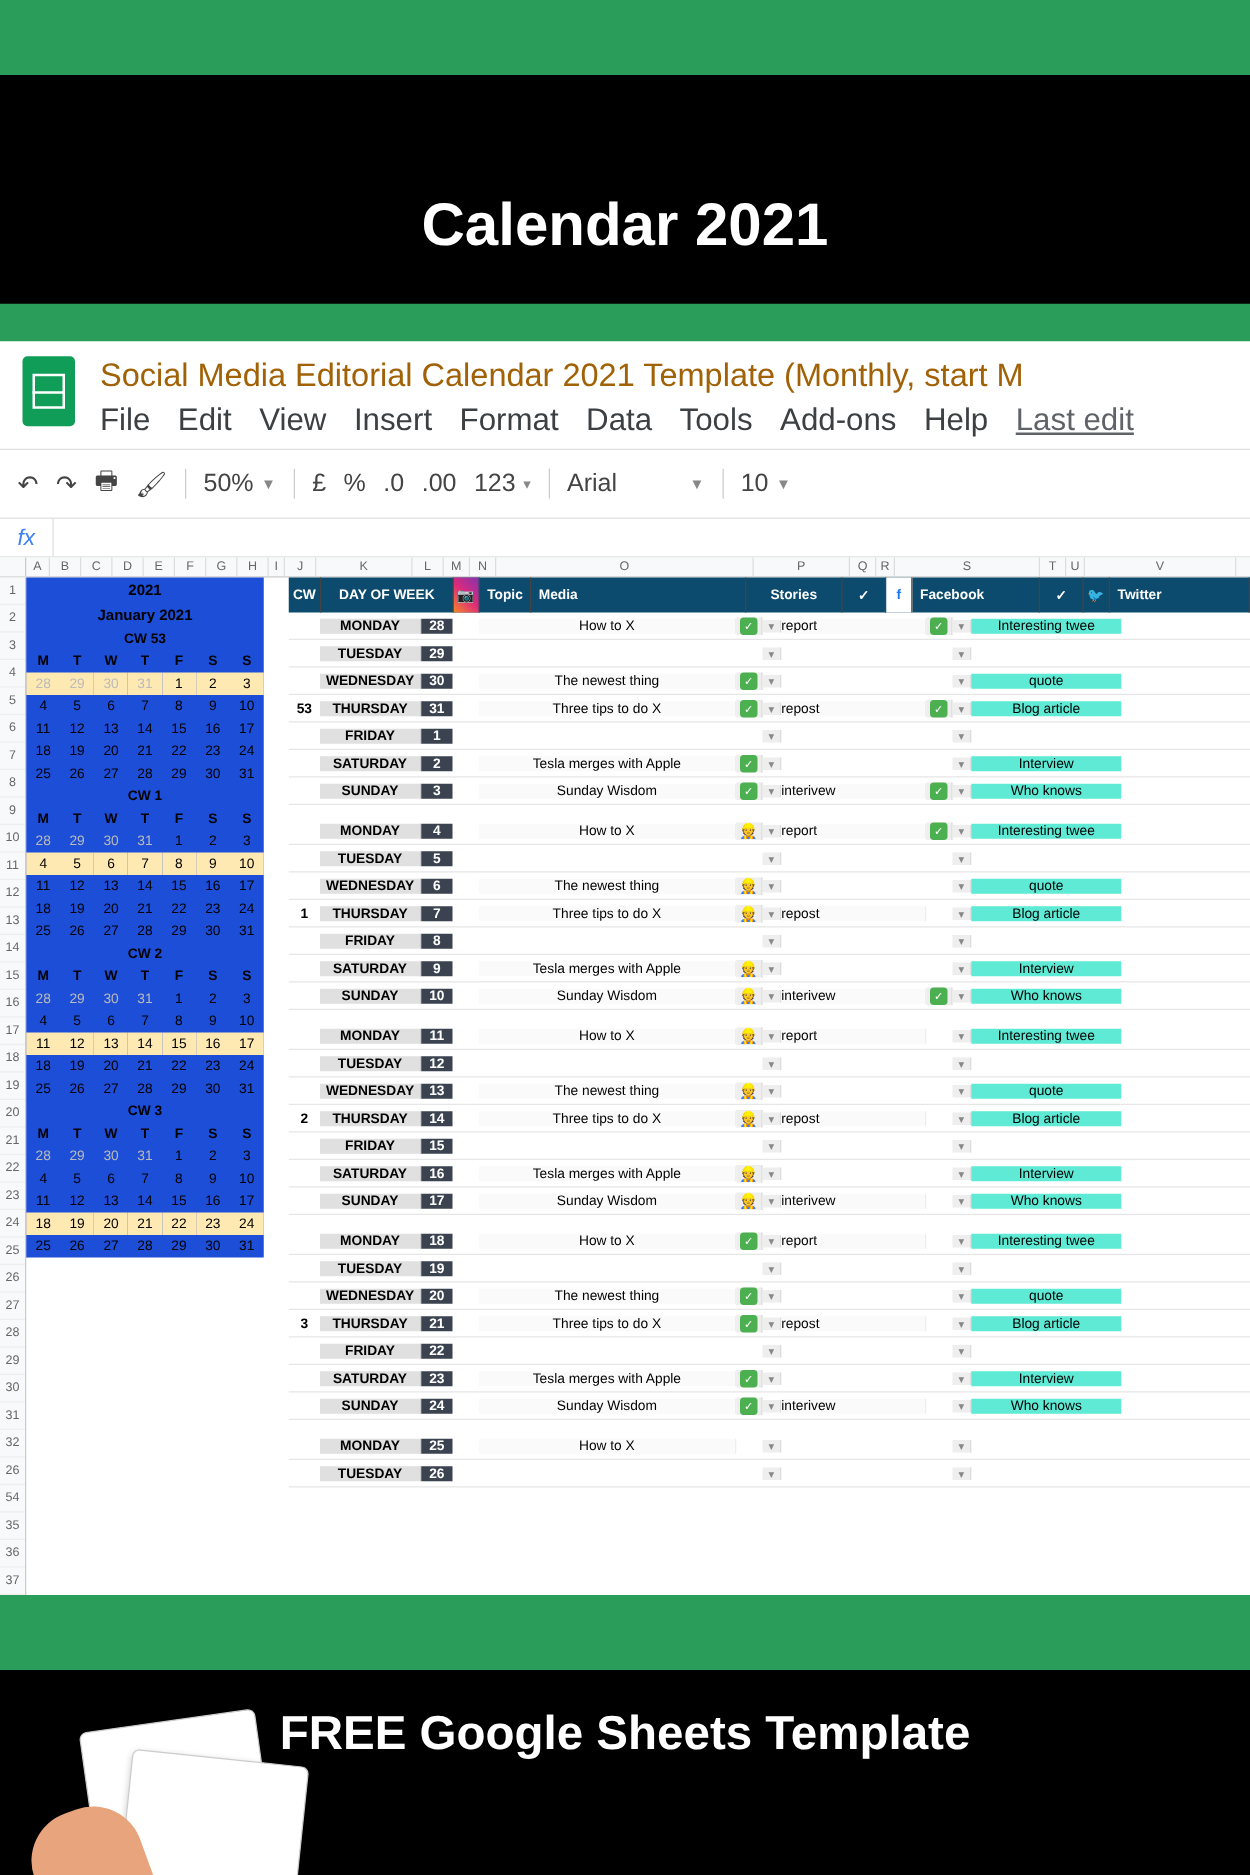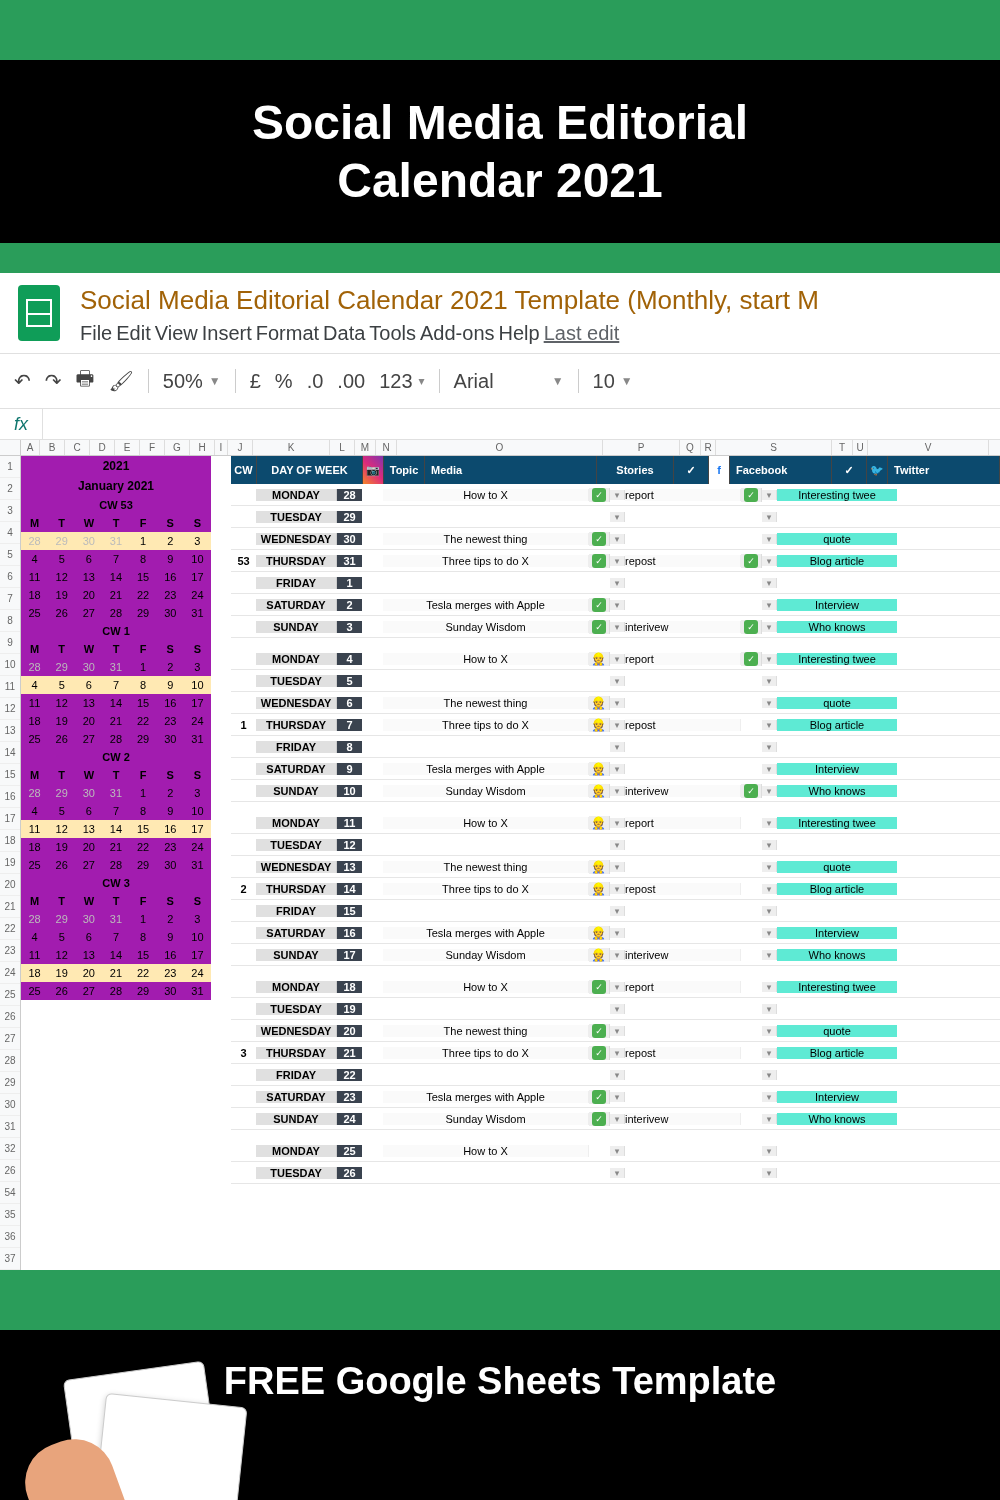--- a/index.html
+++ b/index.html
@@ -6,38 +6,38 @@
 .banner-top{background:#000;color:#fff;text-align:center;font-weight:900;font-size:48px;line-height:1.2;padding:34px 20px;margin-top:30px}
 .banner-bottom{background:#000;color:#fff;text-align:center;font-weight:900;font-size:38px;padding:30px 20px;margin-top:30px;height:120px}
 .gap{height:30px}
 .app{background:#fff}
 .titlebar{display:flex;align-items:flex-start;padding:12px 0 0 18px}
 .sheets-logo{width:42px;height:56px;background:#0f9d58;border-radius:4px;position:relative;margin-right:20px;flex-shrink:0}
 .sheets-logo:before{content:"";position:absolute;left:8px;top:14px;right:8px;bottom:14px;border:2px solid #fff}
 .sheets-logo:after{content:"";position:absolute;left:8px;right:8px;top:50%;height:2px;background:#fff}
 .title-area{flex:1;overflow:hidden}
 .doc-title{font-size:26px;color:#a16207;white-space:nowrap;overflow:hidden;margin-bottom:6px}
-.menubar{display:flex;gap:4px;font-size:20px;color:#3c4043}
+.menubar{display:flex;gap:22px;font-size:25px;color:#3c4043}
 .menubar span{cursor:pointer}
 .last-edit{text-decoration:underline;color:#5f6368}
 .toolbar{display:flex;align-items:center;padding:10px 14px;border-top:1px solid #e0e0e0;border-bottom:1px solid #e0e0e0;gap:14px;font-size:20px;color:#444;margin-top:8px}
 .tb-sep{width:1px;height:24px;background:#ccc}
 .tb-item{display:flex;align-items:center;gap:6px;cursor:pointer}
 .caret{font-size:12px;color:#888}
 .fx-bar{display:flex;align-items:center;border-bottom:1px solid #e0e0e0;height:30px}
-.fx-label{font-style:italic;color:#0f766e;padding:0 14px;font-size:18px;border-right:1px solid #e0e0e0;height:100%;display:flex;align-items:center}
+.fx-label{font-style:italic;color:#3b82f6;padding:0 14px;font-size:18px;border-right:1px solid #e0e0e0;height:100%;display:flex;align-items:center}
 .grid{position:relative;font-size:11px}
 .col-headers{display:flex;background:#f8f9fa;border-bottom:1px solid #ccc}
 .rh-corner{width:20px;border-right:1px solid #ccc;background:#f8f9fa}
 .ch{border-right:1px solid #ddd;text-align:center;color:#666;font-size:10px;padding:2px 0}
 .body-area{display:flex}
 .row-headers{width:20px;background:#f8f9fa;border-right:1px solid #ccc}
 .rh{height:21px;text-align:center;color:#666;font-size:10px;border-bottom:1px solid #eee;line-height:21px}
 .content{flex:1;position:relative}
-.mini-cal{position:absolute;left:0;top:0;width:190px;background:#a21caf}
+.mini-cal{position:absolute;left:0;top:0;width:190px;background:#1d4ed8}
 .mc-year{text-align:center;font-weight:bold;font-size:12px;padding:3px 0}
 .mc-month{text-align:center;font-weight:bold;font-size:12px;padding:3px 0}
 .mc-cw{text-align:center;font-weight:bold;font-size:11px;padding:3px 0}
 .mc-grid{display:grid;grid-template-columns:repeat(7,1fr);text-align:center;font-size:11px}
 .mc-grid div{padding:3px 0}
 .mc-h{font-weight:bold}
 .mc-dim{color:#bbb}
 .mc-hl div{background:#ffe9b3}
 .planner{position:absolute;left:210px;top:0;right:0}
 .pl-hdr{display:flex;background:#0c4a6e;color:#fff;font-size:11px;font-weight:bold;height:28px;align-items:center}
@@ -61,21 +61,21 @@
 .paper1{left:40px;top:20px;transform:rotate(-8deg)}
 .paper2{left:70px;top:50px;transform:rotate(6deg)}
 .hand{position:absolute;left:0;bottom:0;width:90px;height:110px;background:#e8a47c;border-radius:40px 40px 10px 10px;transform:rotate(-20deg)}
 .footer-wrap{position:relative}
 </style>
 </head>
 <body>
 
 <div class="gap"></div>
 <div class="banner-top">
-  <span>Social Media Editorial</span><br>
+  <br>
   <span>Calendar 2021</span>
 </div>
 <div class="gap"></div>
 
 <div class="app">
   <div class="titlebar">
     <div class="sheets-logo"></div>
     <div class="title-area">
       <div class="doc-title">Social Media Editorial Calendar 2021 Template (Monthly, start M</div>
       <div class="menubar">

